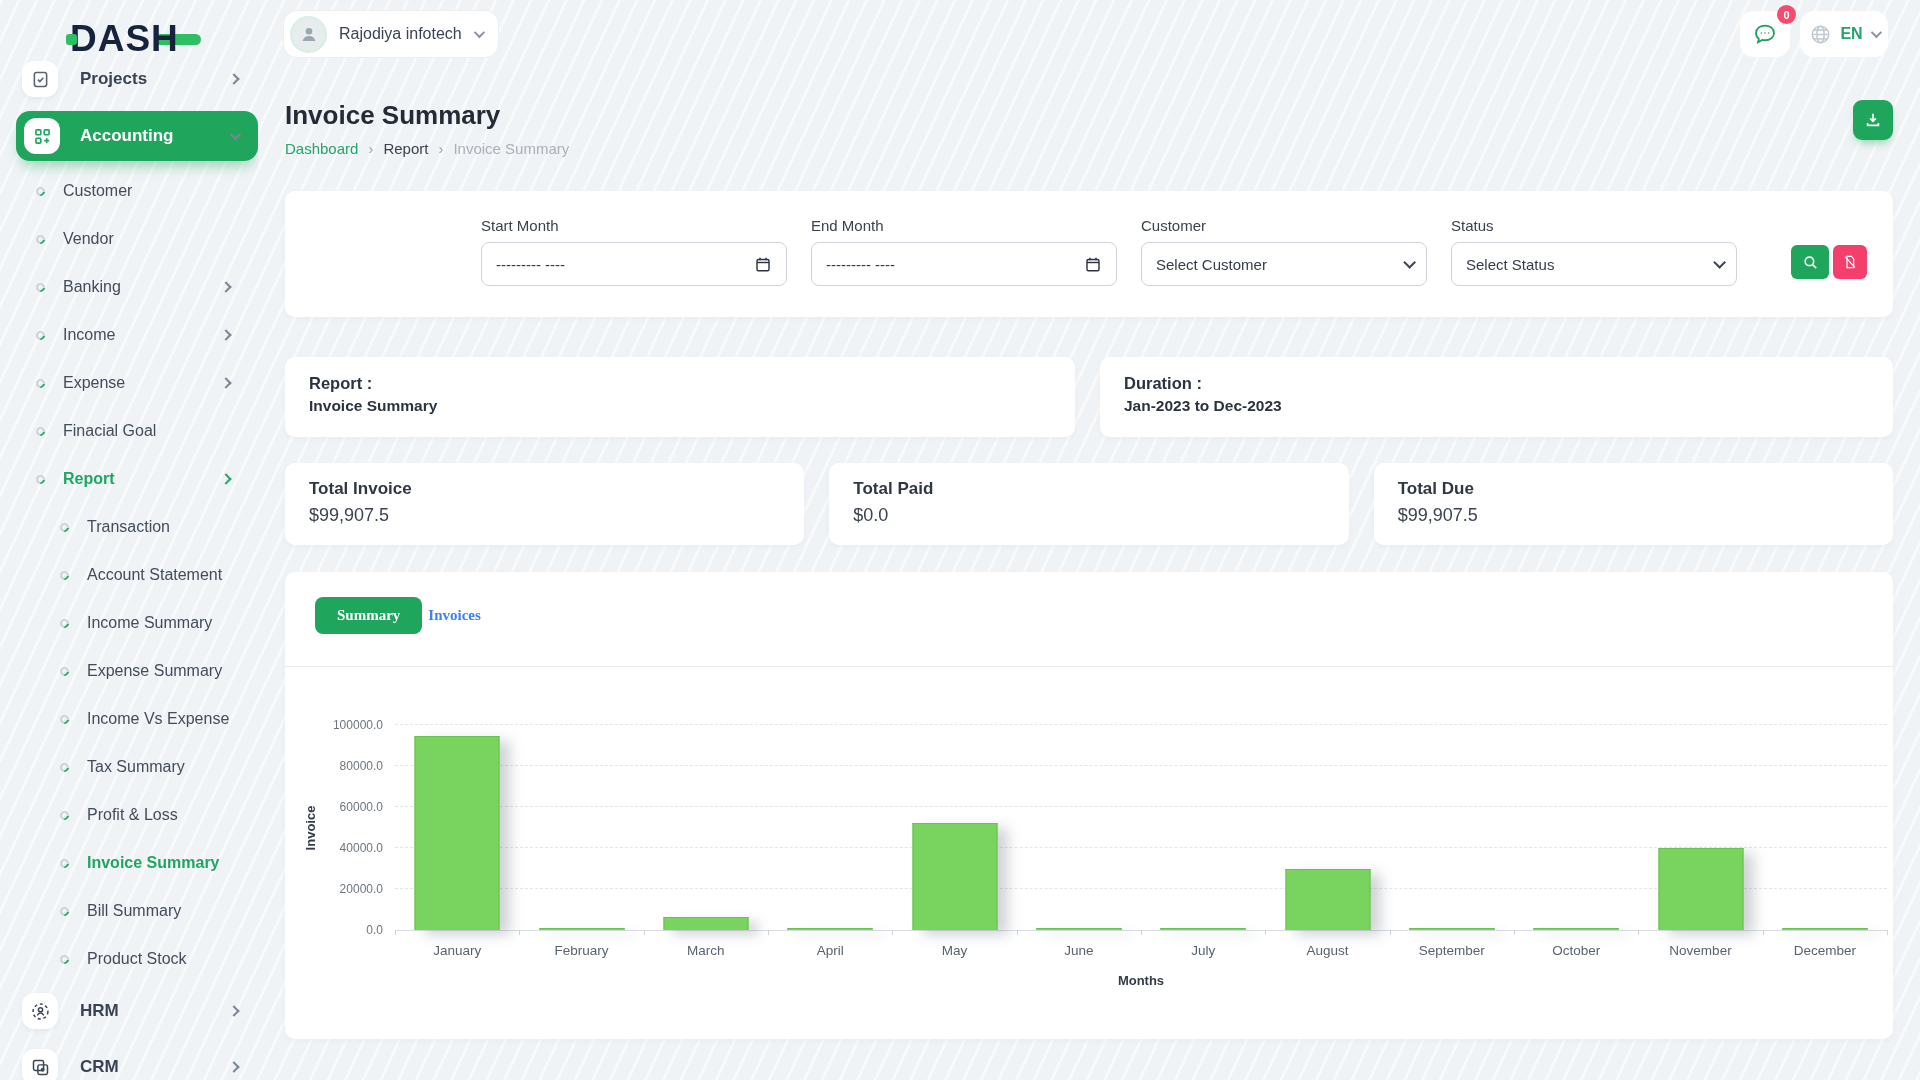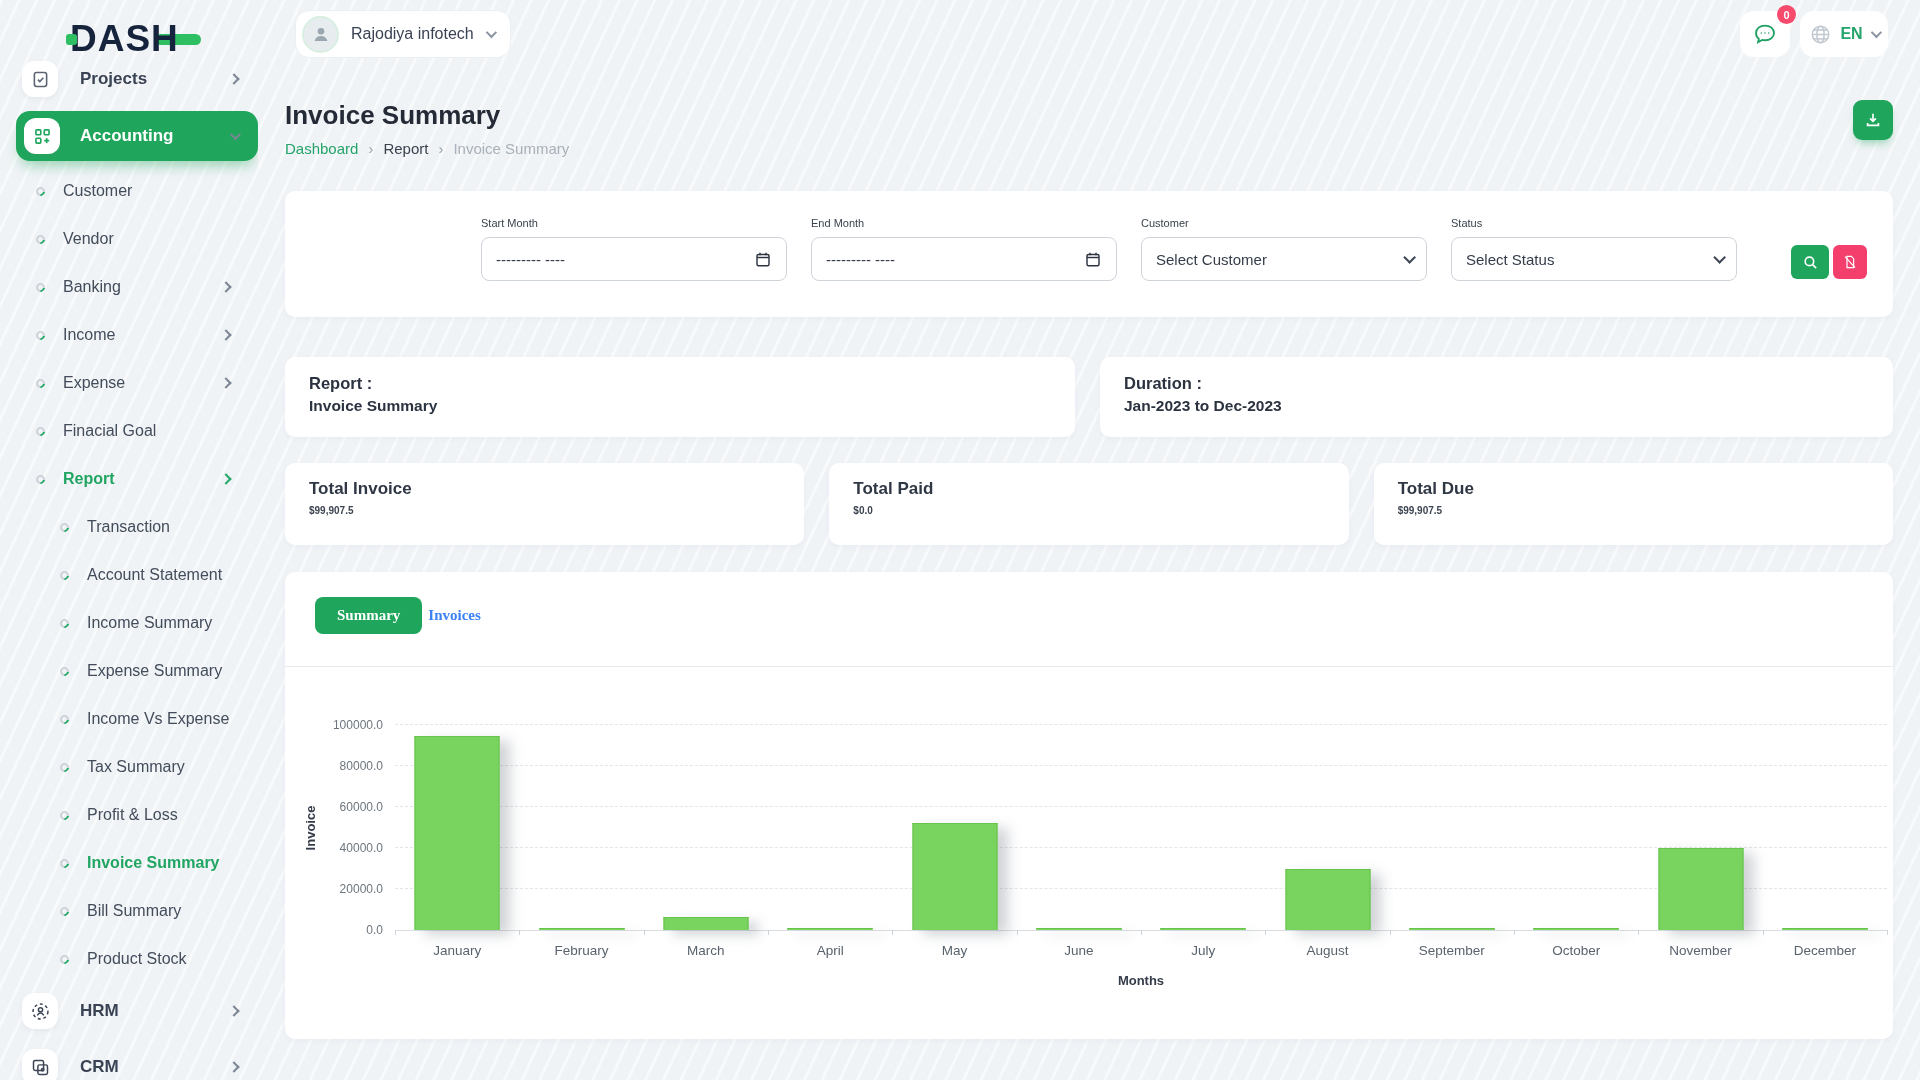--- a/index.html
+++ b/index.html
@@ -11,21 +11,21 @@
     background-image:repeating-linear-gradient(115deg, rgba(255,255,255,.5) 0 3px, rgba(255,255,255,0) 3px 16px);
   }
   .app { position:relative; width:1920px; height:1080px; }
 
   
   .logo { position:absolute; left:66px; top:20px; display:flex; align-items:center; height:38px; }
   .logo-dot { width:11px; height:11px; background:#2fbf63; border-radius:3px; margin-right:-7px; position:relative; z-index:2; }
   .logo-text { font-size:37px; font-weight:800; letter-spacing:1px; color:#16233c; position:relative; z-index:1; }
   .logo-dash { width:46px; height:11px; background:#2fbf63; border-radius:6px; margin-left:-24px; }
 
-  .company-pill { position:absolute; left:295px; top:10px; height:48px; background:#fff; border:1px solid #eceff2;
+  .company-pill { position:absolute; left:283px; top:10px; height:48px; background:#fff; border:1px solid #eceff2;
     border-radius:14px; display:flex; align-items:center; padding:0 16px 0 6px; gap:12px; cursor:pointer; }
   .avatar { width:37px; height:37px; border-radius:50%; background:#e7ecef; border:2px solid #d9efe2;
     display:flex; align-items:center; justify-content:center; }
   .company-name { font-size:16px; color:#3a4354; }
   .chev { display:inline-block; width:8px; height:8px; border-right:2px solid #8a93a0; border-bottom:2px solid #8a93a0; }
   .chev.down { transform:rotate(45deg) translateY(-2px); }
   .chev.right { transform:rotate(-45deg); }
 
   .top-right { position:absolute; right:32px; top:11px; display:flex; gap:10px; align-items:center; }
   .icon-pill { background:#fff; border-radius:14px; height:46px; display:flex; align-items:center; justify-content:center; cursor:pointer; }
@@ -64,41 +64,41 @@
   .breadcrumb .bc-mid { color:#39424e; cursor:pointer; }
   .breadcrumb .bc-cur { color:#a8b0b9; }
   .bc-sep { color:#9aa3ad; font-size:15px; }
   .dl-btn { width:40px; height:40px; background:#1fa65c; border:none; border-radius:9px; cursor:pointer;
     display:flex; align-items:center; justify-content:center; box-shadow:0 6px 10px -4px rgba(31,166,92,.5); }
 
   .card { background:#fff; border-radius:10px; box-shadow:0 2px 5px rgba(100,110,130,.06); }
 
   .filter-card { margin-top:34px; height:126px; position:relative; }
   .filter-form { display:flex; gap:24px; padding:26px 0 0 196px; }
-  .field-label { font-size:11px; color:#39424e; margin-bottom:8px; display:block; }
+  .field-label { font-size:15px; color:#39424e; margin-bottom:8px; display:block; }
   .control { height:44px; border:1px solid #ced4da; border-radius:8px; background:#fff; display:flex; align-items:center;
     padding:0 14px; font-size:15px; color:#343c49; cursor:pointer; justify-content:space-between; gap:10px; }
   .control.date { width:306px; }
   .control.select { width:286px;gap:24px; }
   .sel-chev { width:9px; height:9px; border-right:2px solid #3f4756; border-bottom:2px solid #3f4756; transform:rotate(45deg) translateY(-3px); }
   .filter-btns { position:absolute; right:26px; top:54px; display:flex; gap:4px; }
   .btn-sq { width:38px; height:34px; border:none; border-radius:6px; display:flex; align-items:center; justify-content:center; cursor:pointer; }
   .btn-search { background:#1fa65c; }
   .btn-reset { background:#f43f6d; width:34px; }
 
   .info-row { display:flex; gap:25px; margin-top:40px; }
   .info-card { height:80px; padding:17px 24px; }
   .info-card.w1 { width:790px; } .info-card.w2 { width:793px; }
   .info-label { font-size:16.5px; font-weight:700; color:#2b3340; }
   .info-value { font-size:15.5px; font-weight:700; color:#2b3340; margin-top:4px; }
 
   .totals-row { display:flex; gap:25px; margin-top:26px; }
   .total-card { flex:1; height:82px; padding:16px 24px; }
   .total-label { font-size:17px; font-weight:600; color:#2f3744; }
-  .total-value { font-size:10px; font-weight:700; color:#3c4450; margin-top:6px; }
+  .total-value { font-size:18px; font-weight:400; color:#3c4450; margin-top:6px; }
 
   .chart-card { margin-top:27px; height:467px; }
   .chart-tabs { display:flex; align-items:center; padding:25px 30px 32px; border-bottom:1px solid #e8ebee; gap:6px;font-family:Liberation Serif, serif; }
   .tab { font-size:15px; font-weight:600; cursor:pointer; }
   .tab.active { background:#1fa65c; color:#fff; padding:10px 22px; border-radius:8px; }
   .tab.plain { color:#3b82f6; }
 
   .chart-area { position:relative; margin:58px 6px 0 110px; height:206px; border-bottom:1px solid #d8dde2; }
   .gridline { position:absolute; left:0; right:0; border-top:1px dashed #e2e5e9; }
   .ytick { position:absolute; right:calc(100% + 12px); transform:translateY(-50%); font-size:12px; color:#6c757d; white-space:nowrap; }

